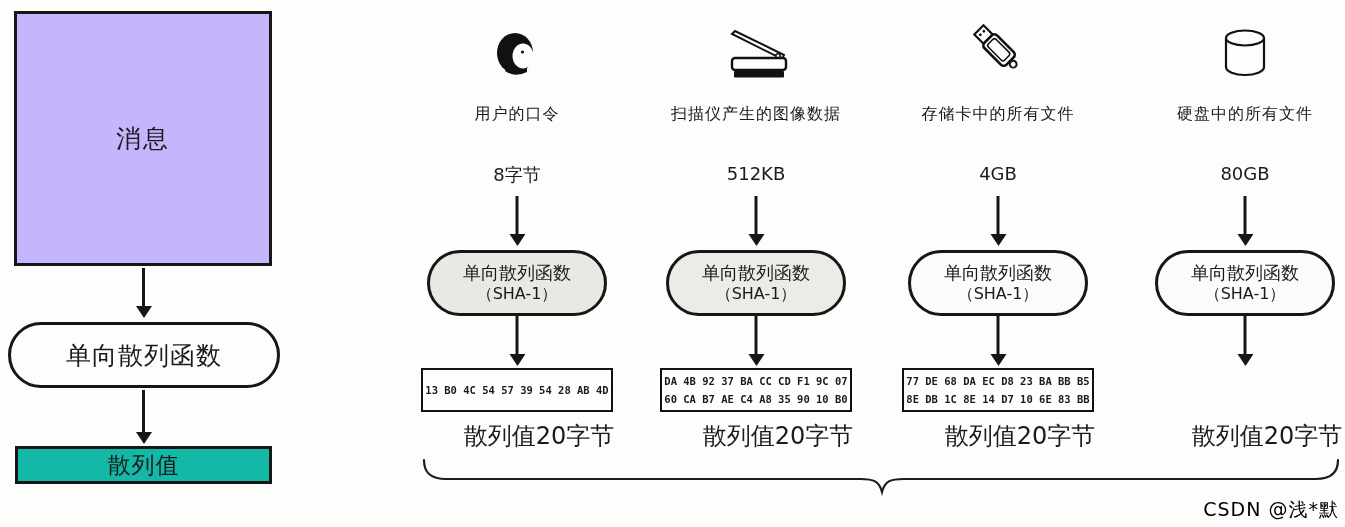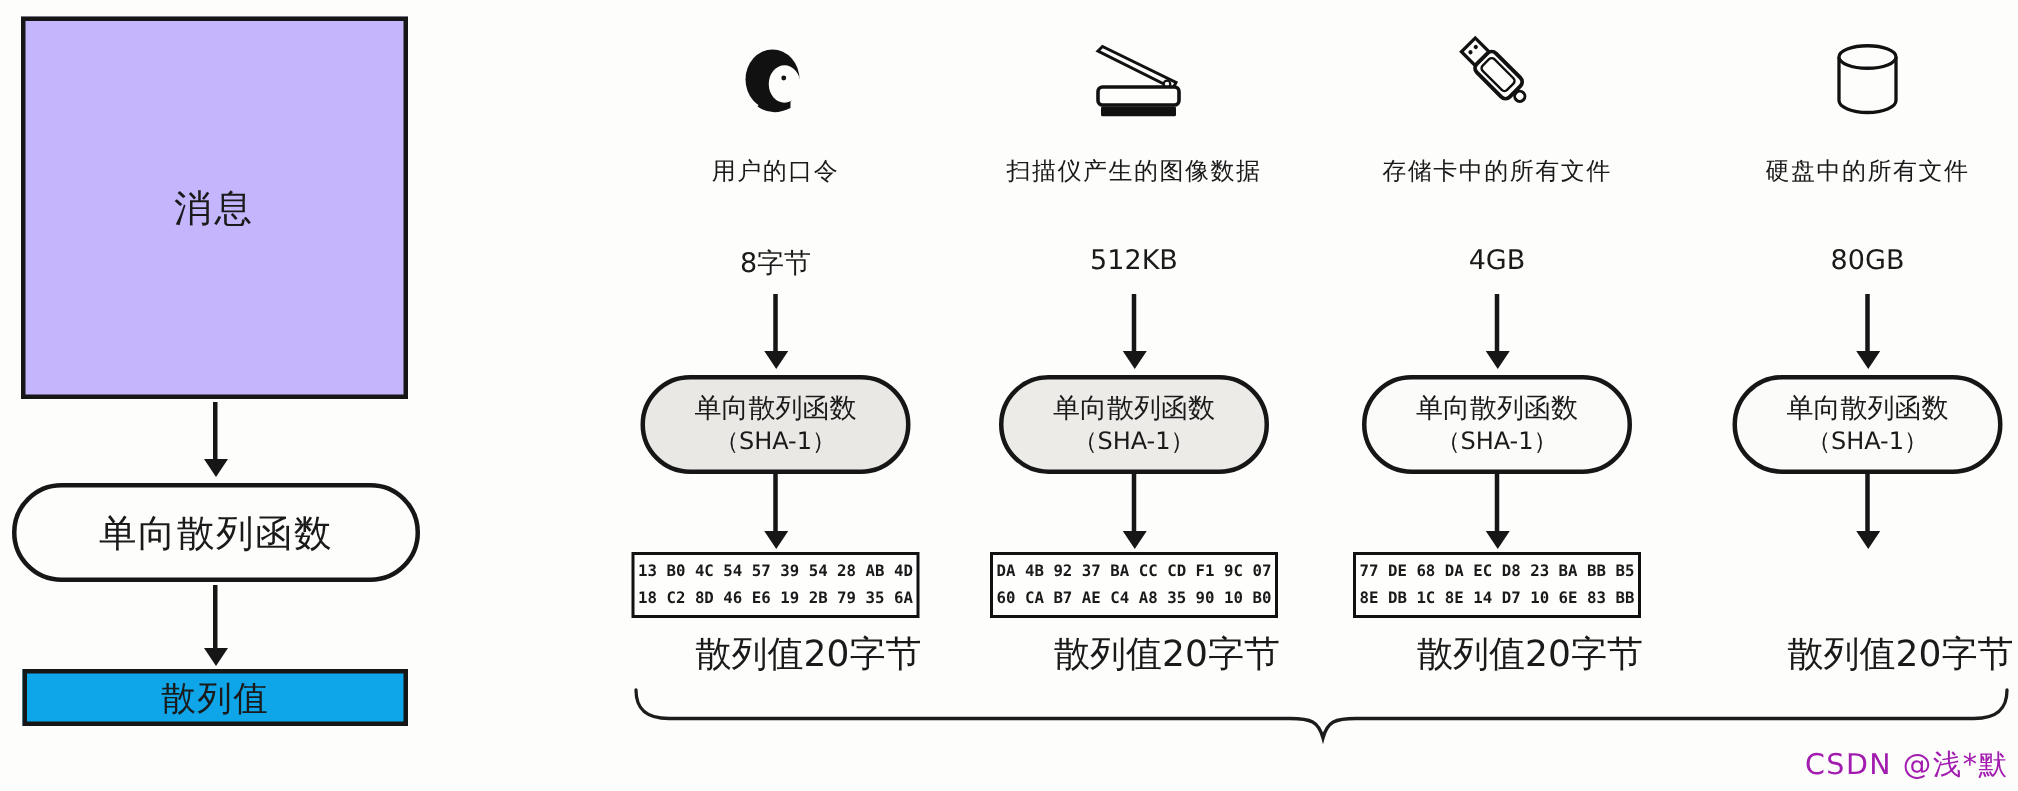--- a/index.html
+++ b/index.html
@@ -16,21 +16,21 @@
     font-size:25px; letter-spacing:2px;
   }
   .left-pill {
     position:absolute; left:8px; top:322px; width:272px; height:66px;
     border:3px solid #161616; border-radius:34px; background:#fdfdfc;
     display:flex; align-items:center; justify-content:center;
     font-size:25px; letter-spacing:1px;
   }
   .value-box {
     position:absolute; left:15px; top:446px; width:257px; height:38px;
-    border:3px solid #161616; background:#0ea5e9;
+    border:3px solid #161616; background:#14b8a6;
     display:flex; align-items:center; justify-content:center;
     font-size:23px; letter-spacing:1px;
   }
   
   .arrow { position:absolute; width:3px; background:#161616; }
   .arrow::after {
     content:""; position:absolute; left:50%; bottom:-12px; transform:translateX(-50%);
     width:0; height:0;
     border-left:8px solid transparent; border-right:8px solid transparent;
     border-top:12px solid #161616;
@@ -58,21 +58,21 @@
     font-weight:bold; font-size:10.5px; line-height:18px; white-space:nowrap;
   }
   .hex-label { top:420px; white-space:nowrap; font-size:24px;margin-left:22px; }
   
   .brace-wrap { position:absolute; left:422px; top:458px; width:918px; height:38px; }
   .brace-caption {
     position:absolute; left:646px; top:499px; width:460px; text-align:center;
     font-size:18px; letter-spacing:1px;
   }
   .watermark {
-    position:absolute; right:6px; top:497px; font-size:19px; color:#a21caf;
+    position:absolute; right:6px; top:497px; font-size:19px; color:#000000;
     letter-spacing:1px;
   }
   svg { display:block; }
 </style>
 </head>
 <body>
 
 <div id="stage">
 
   <div class="msg-box">
@@ -100,21 +100,20 @@
     <div class="src-label">用户的口令</div>
     <div class="size-label">8字节</div>
     <div class="arrow a1"></div>
     <div class="fn-pill" style="background-color: rgb(234, 232, 228);">
       <span class="l1">单向散列函数</span>
       <span class="l2">（SHA-1）</span>
     </div>
     <div class="arrow a2"></div>
     <div class="hex-box">
       <span>13 B0 4C 54 57 39 54 28 AB 4D</span>
-      <span>18 C2 8D 46 E6 19 2B 79 35 6A</span>
     </div>
     <div class="hex-label">散列值20字节</div>
   </div>
 
   <div class="col" style="left:645px;">
     <div class="icon-slot">
       <svg width="72" height="52" viewBox="0 0 72 52">
         <polygon points="12,6 15,3 64,27 62,31" fill="#fdfdfc" stroke="#111" stroke-width="2"></polygon>
         <circle cx="58" cy="28" r="2.2" fill="#fdfdfc" stroke="#111" stroke-width="1.5"></circle>
         <rect x="12" y="30" width="54" height="12" rx="3" fill="#fdfdfc" stroke="#111" stroke-width="2.4"></rect>

